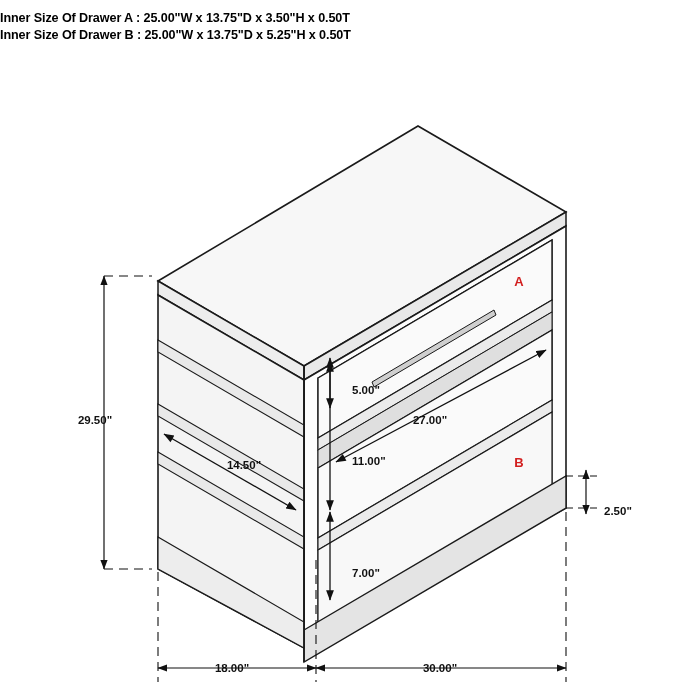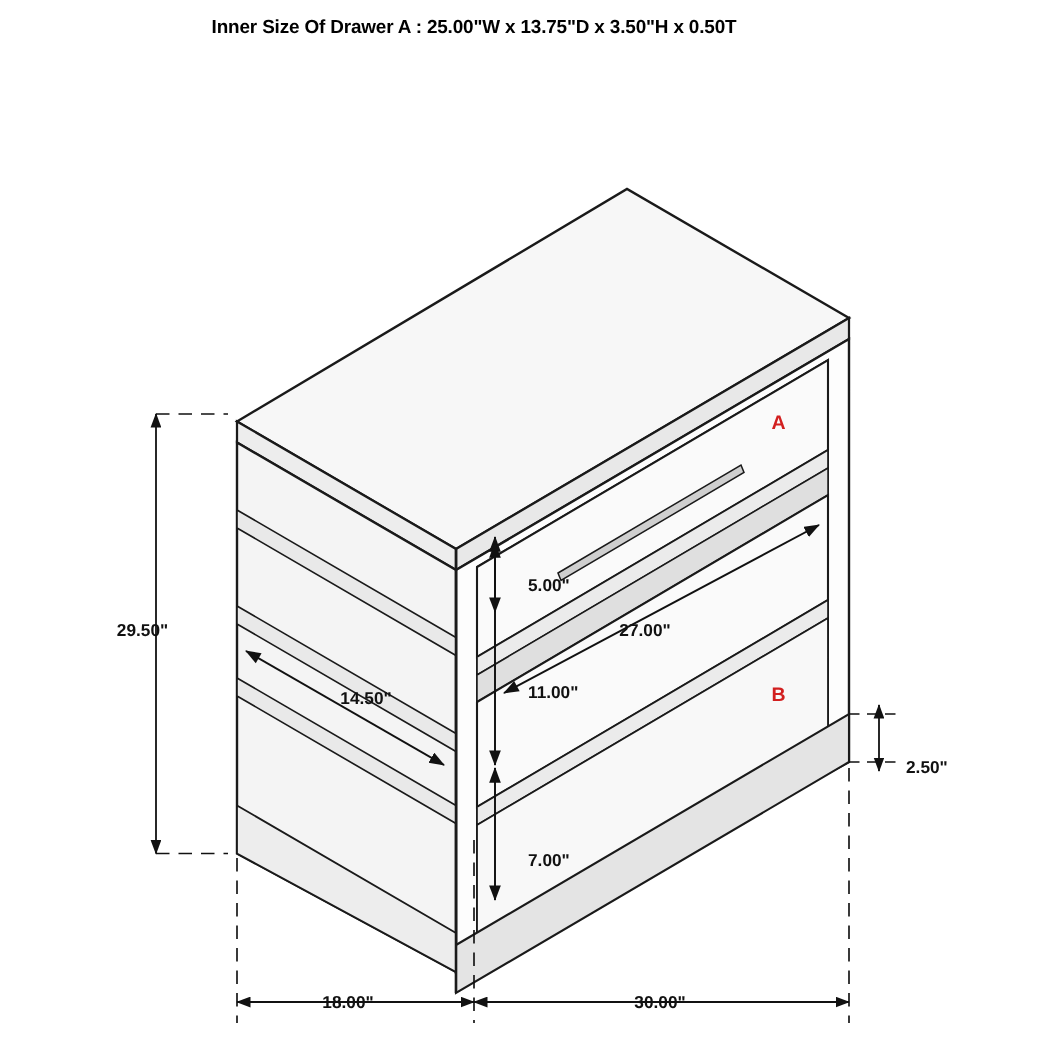--- a/index.html
+++ b/index.html
@@ -18,26 +18,24 @@
   #stage {
     position: relative;
     width: 700px;
     height: 700px;
   }
   .hdr {
     position: absolute;
     left: 0;
     top: 10px;
     width: 584px;
-    text-align: center;
     font-size: 12.6px;
     font-weight: bold;
     line-height: 17px;
     letter-spacing: -0.1px;
-    margin-left: 24px;
   }
   svg.diagram {
     position: absolute;
     left: 0;
     top: 0;
     width: 700px;
     height: 700px;
   }
   .lbl {
     font-family: "Liberation Sans", sans-serif;
@@ -52,20 +50,21 @@
     fill: #d21f1f;
   }
 </style>
 </head>
 <body>
 
 <div id="stage">
 
   <div class="hdr">
     <div>Inner Size Of Drawer A : 25.00"W x 13.75"D x 3.50"H x 0.50T</div>
+    <div>Inner Size Of Drawer B : 25.00"W x 13.75"D x 5.25"H x 0.50T</div>
   </div>
 
   <svg class="diagram" viewBox="0 0 700 700">
 
     <g>
 
       <polygon points="158,281 418,126 566,212 304,366" fill="#f7f7f7" stroke="#1a1a1a" stroke-width="1.6"></polygon>
 
       <polygon points="304,366 566,212 566,226 304,380" fill="#e8e8e8" stroke="#1a1a1a" stroke-width="1.5"></polygon>
       <polygon points="158,281 304,366 304,380 158,295" fill="#ededed" stroke="#1a1a1a" stroke-width="1.5"></polygon>

